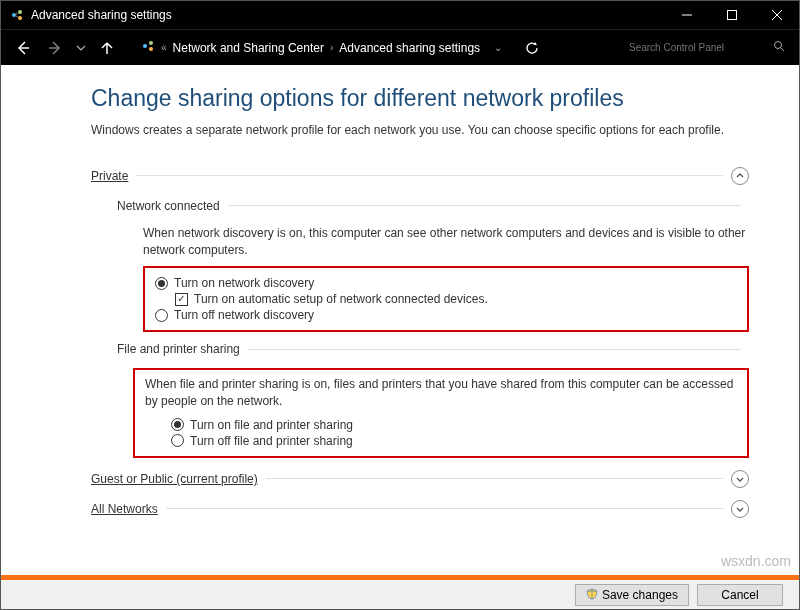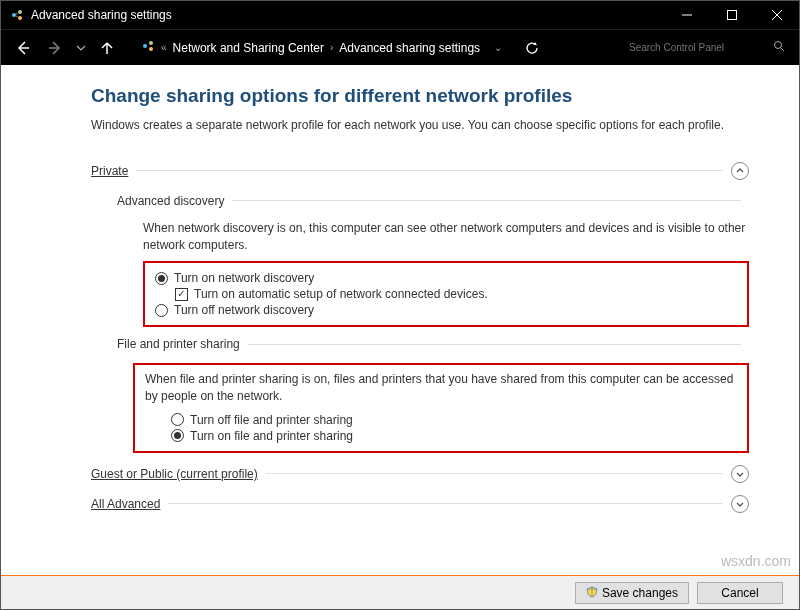--- a/index.html
+++ b/index.html
@@ -86,22 +86,22 @@
     top:64px; left:0; right:0; bottom:34px;
     overflow-y:auto;
     background:#fff;
   }
   .content {
     padding: 20px 50px 10px 90px;
     color:#333;
   }
   .page-title {
     color:#1e4e79;
-    font-size:19px;
-    font-weight:700;
+    font-size:23px;
+    font-weight:400;
     margin-bottom:10px;
   }
   .page-desc {
     color:#333;
     line-height:1.4;
     margin-bottom:24px;
   }
   .section {
     position:relative;
     margin-bottom:4px;
@@ -168,21 +168,21 @@
     font-size:10px; line-height:1;
   }
   .cbox.checked::after { content:"✓"; }
   .indent { margin-left:20px; }
   
   .footer {
     position:absolute;
     left:0; right:0; bottom:0;
     height:34px;
     background:#f0f0f0;
-    border-top:1px solid #f97316;
+    border-top:5px solid #f97316;
     display:flex;
     align-items:center;
     justify-content:flex-end;
     padding-right:16px;
     gap:8px;
   }
   .btn {
     height:22px;
     min-width:86px;
     padding:0 10px;
@@ -302,21 +302,21 @@
       <div class="section-rule"></div>
       <div class="chevron-circle">
         <svg width="10" height="10" viewBox="0 0 10 10">
               <path d="M2 6 L5 3 L8 6" fill="none" stroke="#555" stroke-width="1.3"></path>
             </svg>
       </div>
     </div>
 
     <div class="sub">
       <div class="sub-title rule-after">
-        <span>Advanced discovery</span>
+        <span>Network connected</span>
         <div class="section-rule"></div>
       </div>
       <div class="sub-body">
         <div class="sub-desc">When network discovery is on, this computer can see other network computers and devices and is visible to other network computers.</div>
         <div class="redbox">
           <div class="radio-row">
             <span class="radio checked"></span>
             <span>Turn on network discovery</span>
           </div>
           <div class="check-row indent">
@@ -334,26 +334,26 @@
     <div class="sub">
       <div class="sub-title rule-after">
         <span>File and printer sharing</span>
         <div class="section-rule"></div>
       </div>
       <div class="sub-body" style="padding-left:16px;">
         <div class="redbox">
           <div class="sub-desc">When file and printer sharing is on, files and printers that you have shared from this computer can be accessed by people on the network.</div>
           <div style="padding-left:26px;">
             <div class="radio-row">
+              <span class="radio checked"></span>
+              <span>Turn on file and printer sharing</span>
+            </div>
+            <div class="radio-row">
               <span class="radio"></span>
               <span>Turn off file and printer sharing</span>
-            </div>
-            <div class="radio-row">
-              <span class="radio checked"></span>
-              <span>Turn on file and printer sharing</span>
             </div>
           </div>
         </div>
       </div>
     </div>
   </div>
 
   <div class="section">
     <div class="section-header">
       <span class="section-label">Guest or Public (current profile)</span>
@@ -361,21 +361,21 @@
       <div class="chevron-circle">
         <svg width="10" height="10" viewBox="0 0 10 10">
               <path d="M2 4 L5 7 L8 4" fill="none" stroke="#555" stroke-width="1.3"></path>
             </svg>
       </div>
     </div>
   </div>
 
   <div class="section">
     <div class="section-header">
-      <span class="section-label">All Advanced</span>
+      <span class="section-label">All Networks</span>
       <div class="section-rule"></div>
       <div class="chevron-circle">
         <svg width="10" height="10" viewBox="0 0 10 10">
               <path d="M2 4 L5 7 L8 4" fill="none" stroke="#555" stroke-width="1.3"></path>
             </svg>
       </div>
     </div>
   </div>
 
 </div>

